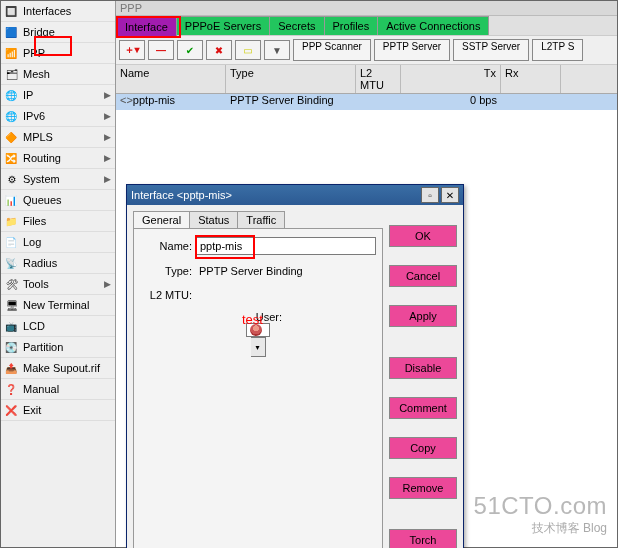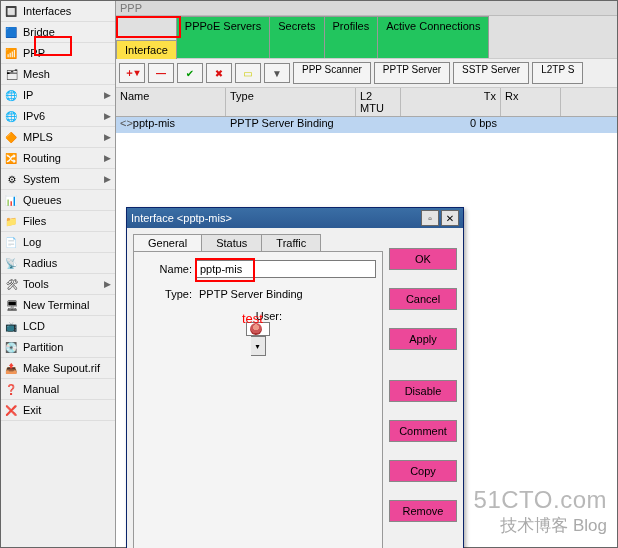--- a/index.html
+++ b/index.html
@@ -89,24 +89,23 @@
   .tab {
     padding: 3px 8px 3px 8px;
     border: 1px solid #999;
     border-bottom: none;
     background: #22c55e;
     margin-right: -1px;
     font-size: 11px;
     cursor: pointer;
   }
   .tab.active {
-    background: #fde047;
+    background: #a21caf;
     position: relative;
     top: 1px;
-    margin-top: 23px;
   }
   .redbox-interface {
     position: absolute;
     left: 0px;
     top: 0px;
     width: 61px;
     height: 18px;
     border: 2px solid red;
     pointer-events: none;
     z-index: 50;
@@ -218,21 +217,21 @@
   }
   .dialog-left {
     flex: 1;
     display: flex;
     flex-direction: column;
   }
   .dtabs {
     display: flex;
   }
   .dtab {
-    padding: 2px 14px;
+    padding: 2px 8px;
     border: 1px solid #999;
     border-bottom: none;
     background: #e4e4e4;
     margin-right: -1px;
     cursor: pointer;
   }
   .dtab.active {
     background: #f4f4f4;
   }
   .fieldset {
@@ -334,21 +333,21 @@
     pointer-events: none;
     z-index: 10;
   }
   .watermark .big {
     font-size: 24px;
     font-weight: normal;
     letter-spacing: 0.5px;
     color: #b8b8b8;
   }
   .watermark .sub {
-    font-size: 17px;
+    font-size: 12px;
     color: #aaa;
   }
 </style>
 </head>
 <body>
 
 <div class="app">
 
   <div class="sidebar">
     <div class="item">
@@ -499,20 +498,24 @@
             <div class="fieldset">
               <div class="field-row">
                 <div class="field-label">Name:</div>
                 <div class="field-input">pptp-mis</div>
                 <div class="redbox-name"></div>
               </div>
               <div class="field-row">
                 <div class="field-label">Type:</div>
                 <div class="field-input ro" style="border:none;background:transparent;">PPTP Server Binding</div>
               </div>
+              <div class="field-row">
+                <div class="field-label">L2 MTU:</div>
+                <div class="field-input ro" style="border:none;background:transparent;"></div>
+              </div>
               <div class="field-row" style="position:relative;flex-direction:column;">
                 <div class="field-label">User:</div>
                 <div class="field-input">
                   <span class="user-icon"></span>
                   <span></span>
                 </div>
                 <div class="dropdown-caret">▾</div>
                 <span class="red-test">test</span>
               </div>
             </div>

